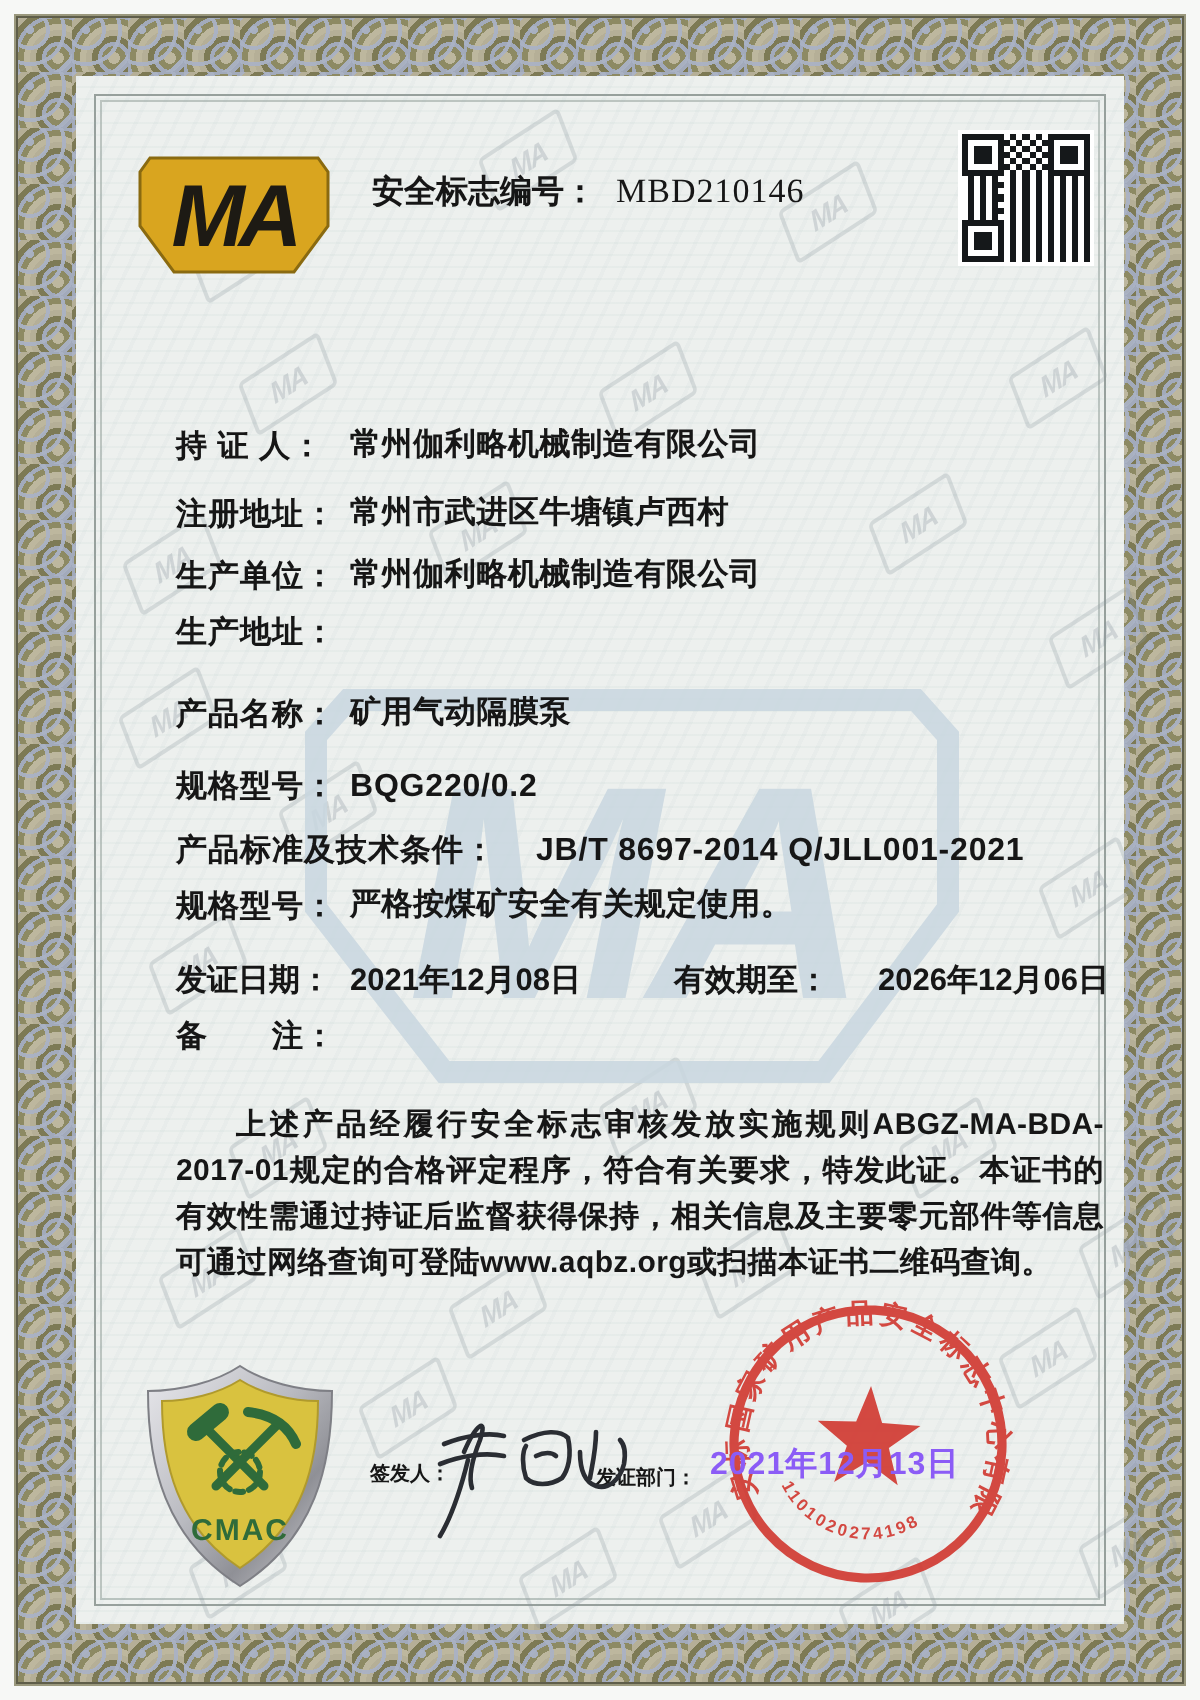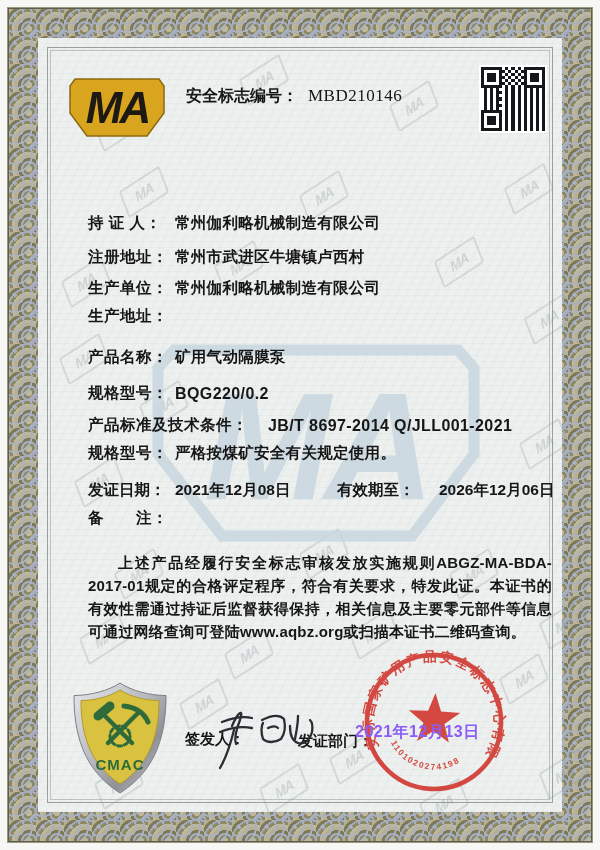--- a/index.html
+++ b/index.html
@@ -54,21 +54,21 @@
   .dates{position:absolute;left:88px;width:470px;display:flex;font-size:15.5px;font-weight:700;}
   .dates .l1{width:87px;flex:none;}
   .dates .v1{width:136px;flex:none;}
   .dates .l2{width:86px;flex:none;margin-left:26px;}
   .dates .v2{margin-left:16px;}
 
   .statement{position:absolute;left:88px;top:552px;width:464px;font-size:15px;font-weight:700;
              line-height:1.53;text-align:justify;text-indent:2em;letter-spacing:.2px;}
 
   
-  .ft-label{position:absolute;font-size:15px;font-weight:700;}
+  .ft-label{position:absolute;font-size:10px;font-weight:700;}
   .stamp{position:absolute;left:358px;top:646px;width:152px;height:152px;transform:rotate(3deg);}
   .stamp-date{position:absolute;left:355px;top:722px;font-size:16px;font-weight:700;color:#8b5cf6;z-index:6;letter-spacing:.5px;}
   .sig{position:absolute;left:216px;top:698px;width:106px;height:76px;z-index:3;}
   .cmac{position:absolute;left:68px;top:680px;width:104px;height:116px;}
 
   .center-wm{position:absolute;left:150px;top:336px;width:332px;height:214px;pointer-events:none;opacity:.85;}
 </style>
 </head>
 <body>
 

